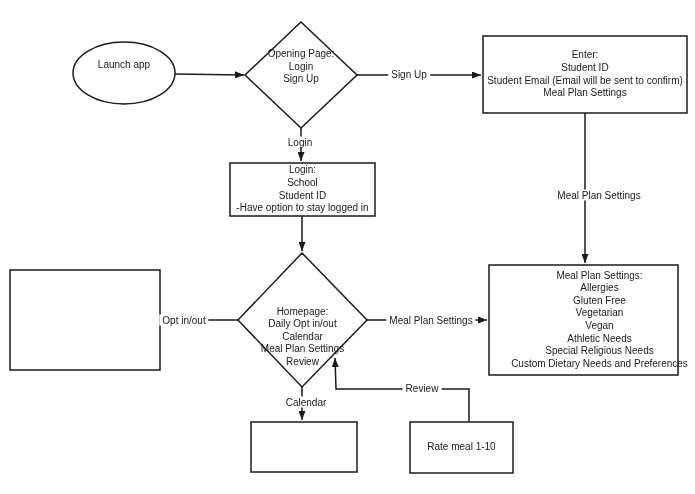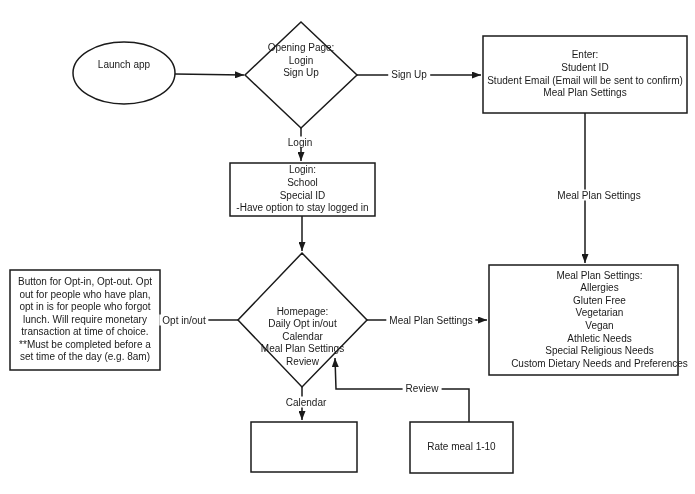--- a/index.html
+++ b/index.html
@@ -49,43 +49,36 @@
     <rect class="shape" x="483" y="36" width="204" height="77"></rect>
     <rect class="shape" x="230" y="163" width="145" height="53"></rect>
     <polygon class="shape" points="302,253 367,320 302,387 238,320"></polygon>
     <rect class="shape" x="10" y="270" width="150" height="100"></rect>
     <rect class="shape" x="489" y="265" width="189" height="110"></rect>
     <rect class="shape" x="251" y="422" width="106" height="50"></rect>
     <rect class="shape" x="410" y="422" width="103" height="51"></rect>
   </svg>
 
   <div class="node-label" style="left:73px;top:34px;width:102px;height:62px;">Launch app</div>
-  <div class="node-label" style="left:245px;top:8px;width:112px;height:106px;">Opening Page:
+  <div class="node-label" style="left:245px;top:14px;width:112px;height:106px;">Opening Page:
 Login
 Sign Up</div>
   <div class="node-label" style="left:472px;top:36px;width:226px;height:77px;">Enter:
 Student ID
 Student Email (Email will be sent to confirm)
 Meal Plan Settings</div>
   <div class="node-label" style="left:226px;top:163px;width:153px;height:53px;">Login:
 School
-Special ID
+Student ID
 -Have option to stay logged in</div>
   <div class="node-label" style="left:238px;top:270px;width:129px;height:134px;">Homepage:
 Daily Opt in/out
 Calendar
 Meal Plan Settings
 Review</div>
-  <div class="node-label" style="left:8px;top:270px;width:154px;height:100px;">Button for Opt-in, Opt-out. Opt
-out for people who have plan,
-opt in is for people who forgot
-lunch. Will require monetary
-transaction at time of choice.
-**Must be completed before a
-set time of the day (e.g. 8am)</div>
   <div class="node-label" style="left:489px;top:265px;width:189px;height:110px;margin-left:16px;">Meal Plan Settings:
 Allergies
 Gluten Free
 Vegetarian
 Vegan
 Athletic Needs
 Special Religious Needs
 Custom Dietary Needs and Preferences</div>
   <div class="node-label" style="left:410px;top:422px;width:103px;height:51px;">Rate meal 1-10</div>
 

